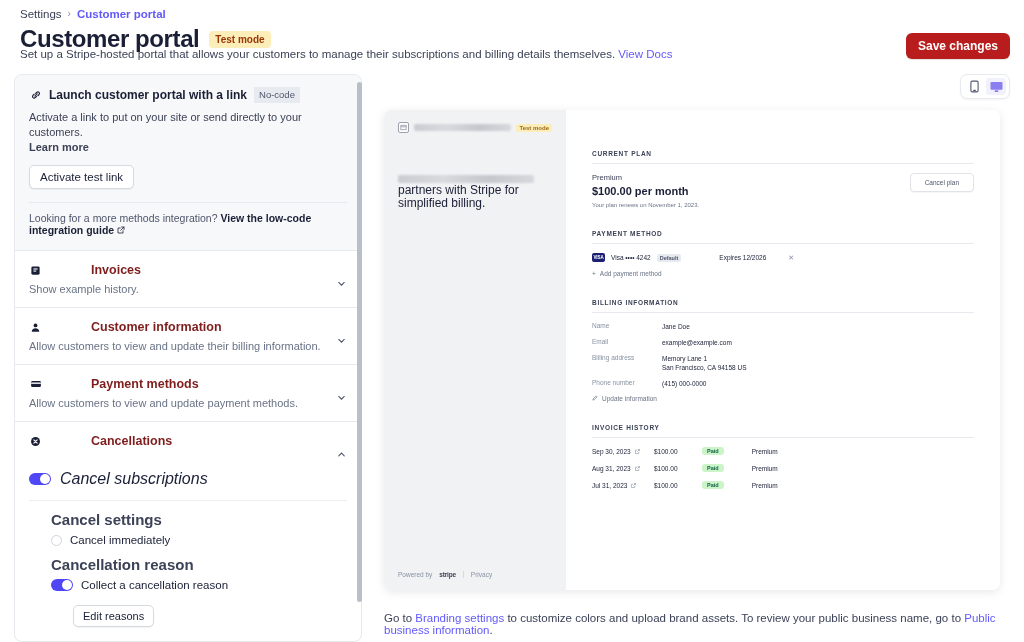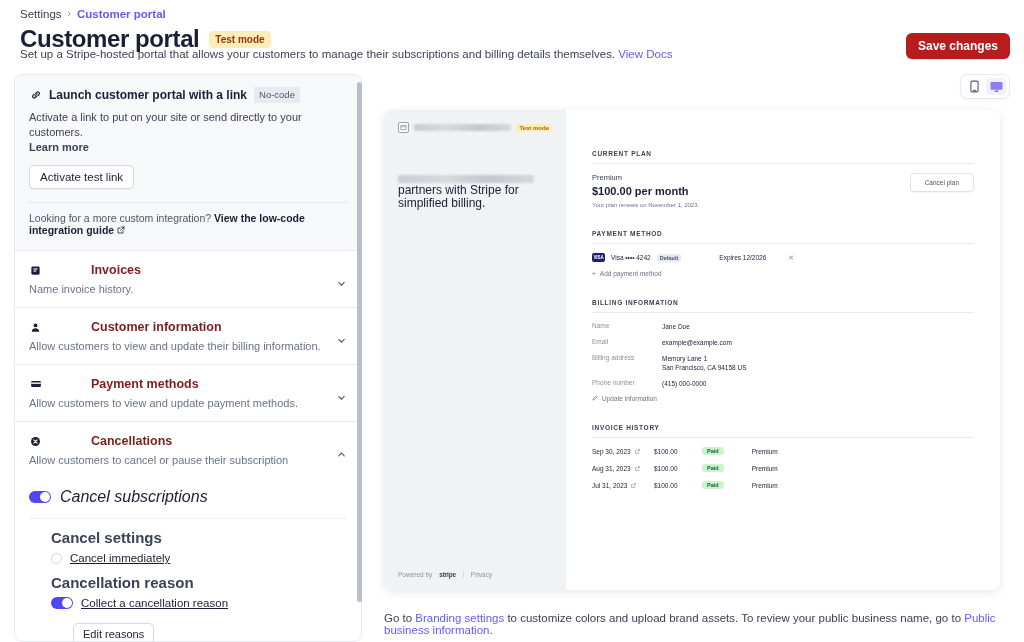--- a/index.html
+++ b/index.html
@@ -69,21 +69,21 @@
   .chev { position: absolute; right: 14px; top: 24px; color: #4f566b; }
 
   .cancel-body { padding: 0 14px 0 14px; }
   .toggle-row { display: flex; align-items: center; gap: 9px; padding: 10px 0 12px 0; border-bottom: 1px solid #eceef2; }
   .toggle { width: 22px; height: 12px; border-radius: 7px; background: #4f46f5; position: relative; flex: 0 0 22px; cursor: pointer; }
   .toggle .knob { position: absolute; right: 1px; top: 1px; width: 10px; height: 10px; background: #fff; border-radius: 50%; }
   .toggle-label { font-size: 16px; color: #1a1f36; font-style: italic; }
 
   .sub-block { padding: 10px 0 0 22px; }
   .sub-head { font-size: 15px; font-weight: 600; color: #3c4257; margin-bottom: 6px; }
-  .radio-row { display: flex; align-items: center; gap: 8px; margin-bottom: 6px; text-decoration: underline; }
+  .radio-row { display: flex; align-items: center; gap: 8px; margin-bottom: 6px; }
   .radio { width: 11px; height: 11px; border-radius: 50%; border: 1px solid #cfd4dc; background: #fff; flex: 0 0 11px; cursor: pointer; }
   .radio.on { border: 1px solid #4f46f5; background: #fff; position: relative; }
   .radio.on::after { content: ""; position: absolute; left: 2px; top: 2px; width: 5px; height: 5px; border-radius: 50%; background: #4f46f5; }
   .radio-label { font-size: 11.5px; color: #1a1f36; }
   .info-dot { width: 9px; height: 9px; border-radius: 2px; background: #8792a2; color: #fff; font-size: 7px; display: inline-flex; align-items: center; justify-content: center; font-weight: 700; }
   .edit-btn { margin: 8px 0 0 22px; background: #fff; border: 1px solid #d5d9e0; border-radius: 5px; font-size: 11px; color: #1a1f36; font-weight: 500; padding: 4px 9px; cursor: pointer; box-shadow: 0 1px 1px rgba(0,0,0,.05); }
 
   
   .device-toggle {
     position: absolute; right: 14px; top: 74px;
@@ -178,21 +178,21 @@
         </span>
         <span class="lh-title">Launch customer portal with a link</span>
         <span class="badge-nocode">No-code</span>
       </div>
       <div class="launch-desc">
         <span>Activate a link to put on your site or send directly to your customers.</span><br>
         <b>Learn more</b>
       </div>
       <button class="activate-btn">Activate test link</button>
       <div class="launch-foot">
-        <span>Looking for a more custom integration? </span><b>View the low-code integration guide</b>
+        <span>Looking for a more methods integration? </span><b>View the low-code integration guide</b>
         <span>
           <svg width="8" height="8" viewBox="0 0 16 16" fill="none" stroke="#1a1f36" stroke-width="1.6" stroke-linecap="round">
             <path d="M9 2h5v5"></path>
               <path d="M14 2 7.5 8.5"></path>
               <path d="M12 9.5V14H2V4h4.5"></path>
           </svg>
         </span>
       </div>
     </div>
 
@@ -200,21 +200,21 @@
       <div class="sec-head">
         <span class="sec-icon">
           <svg width="11" height="11" viewBox="0 0 16 16" fill="#1a1f36">
               <rect x="2" y="2" width="12" height="12" rx="2"></rect>
               <rect x="5" y="5" width="6" height="1.6" fill="#fff"></rect>
               <rect x="5" y="8" width="4" height="1.6" fill="#fff"></rect>
             </svg>
         </span>
         <span class="sec-title">Invoices</span>
       </div>
-      <div class="sec-desc">Name invoice history.</div>
+      <div class="sec-desc">Show example history.</div>
       <span class="chev">
         <svg width="11" height="11" viewBox="0 0 16 16" fill="none" stroke="#4f566b" stroke-width="1.6" stroke-linecap="round">
             <path d="M4 6.5 8 10.5 12 6.5"></path>
           </svg>
       </span>
     </div>
 
     <div class="section">
       <div class="sec-head">
         <span class="sec-icon">
@@ -254,21 +254,20 @@
     <div class="section">
       <div class="sec-head">
         <span class="sec-icon">
           <svg width="11" height="11" viewBox="0 0 16 16" fill="#1a1f36">
               <circle cx="8" cy="8" r="6.5"></circle>
               <path d="M5.6 5.6 10.4 10.4M10.4 5.6 5.6 10.4" stroke="#fff" stroke-width="1.6" stroke-linecap="round"></path>
             </svg>
         </span>
         <span class="sec-title">Cancellations</span>
       </div>
-      <div class="sec-desc">Allow customers to cancel or pause their subscription</div>
       <span class="chev">
         <svg width="11" height="11" viewBox="0 0 16 16" fill="none" stroke="#4f566b" stroke-width="1.6" stroke-linecap="round">
             <path d="M4 10 8 6 12 10"></path>
           </svg>
       </span>
     </div>
 
     <div class="cancel-body">
       <div class="toggle-row">
         <span class="toggle">

